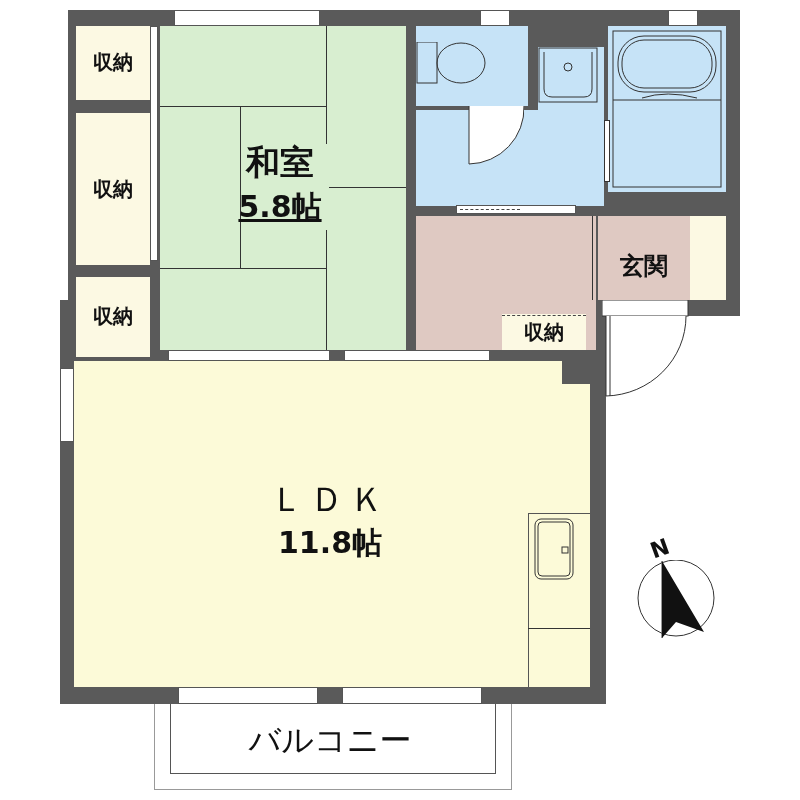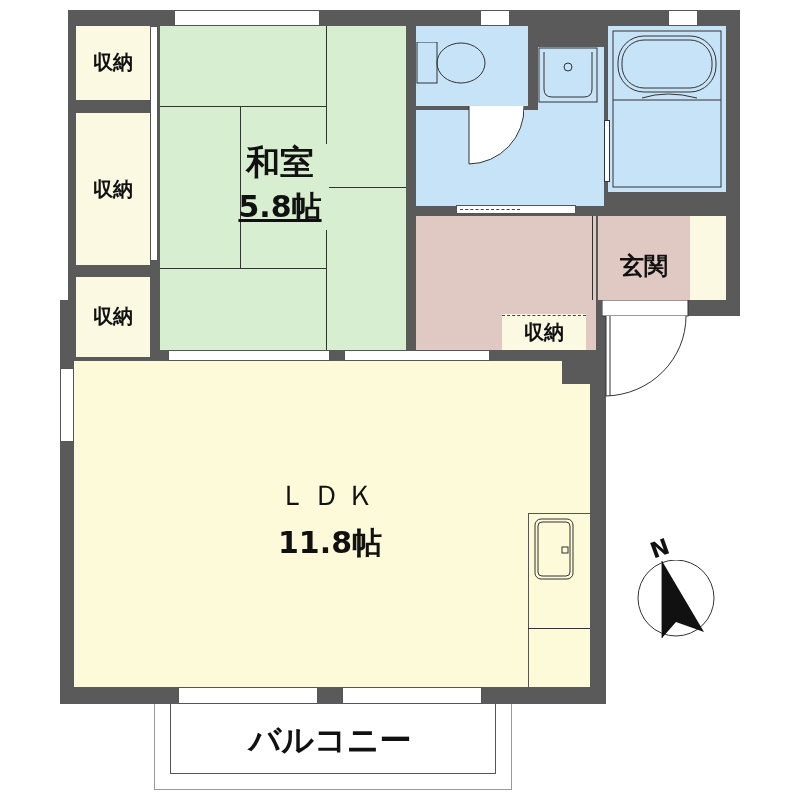--- a/index.html
+++ b/index.html
@@ -100,42 +100,42 @@
       <line x1="8" y1="16" x2="8" y2="96" stroke="#333"></line>
     </svg>
 </div>
 
 <div class="abs room storage" style="left:502px;top:314px;width:84px;height:36px;"></div>
 <div class="dash" style="left:502px;top:315px;width:84px;"></div>
 <div class="lbl" style="left:502px;top:322px;width:84px;font-size:20px;">収納</div>
 
 <div class="abs room ldk" style="left:74px;top:361px;width:488px;height:326px;"></div>
 <div class="abs room ldk" style="left:562px;top:384px;width:28px;height:303px;"></div>
-<div class="lbl" style="left:250px;top:482px;width:160px;font-size:28px;font-weight:normal;letter-spacing:6px;">ＬＤＫ</div>
+<div class="lbl" style="left:250px;top:482px;width:160px;font-size:34px;font-weight:normal;letter-spacing:6px;">ＬＤＫ</div>
 <div class="lbl" style="left:250px;top:528px;width:160px;font-size:30px;">11.8帖</div>
 <div class="win" style="left:168px;top:350px;width:162px;height:11px;"></div>
 <div class="win" style="left:344px;top:350px;width:146px;height:11px;"></div>
 <div class="win" style="left:60px;top:368px;width:14px;height:74px;"></div>
 
 <div class="abs" style="left:528px;top:513px;width:62px;height:174px;border-left:1px solid #555;border-top:1px solid #555;"></div>
 <div class="line" style="left:528px;top:628px;width:62px;height:1px;"></div>
 <div class="abs" style="left:534px;top:518px;width:40px;height:62px;">
   <svg width="40" height="62">
       <rect x="1" y="1" width="38" height="60" rx="6" fill="none" stroke="#333"></rect>
       <rect x="4" y="4" width="32" height="54" rx="4" fill="none" stroke="#333"></rect>
       <rect x="28" y="29" width="6" height="6" fill="none" stroke="#333"></rect>
     </svg>
 </div>
 
 <div class="win" style="left:178px;top:687px;width:140px;height:17px;"></div>
 <div class="win" style="left:342px;top:687px;width:140px;height:17px;"></div>
 
 <div class="abs" style="left:154px;top:704px;width:358px;height:86px;border:1px solid #999;border-top:none;"></div>
 <div class="abs" style="left:170px;top:704px;width:326px;height:70px;border:1px solid #555;border-top:none;"></div>
-<div class="lbl" style="left:230px;top:724px;width:200px;font-size:32px;font-weight:bold;">バルコニー</div>
+<div class="lbl" style="left:230px;top:724px;width:200px;font-size:32px;font-weight:normal;">バルコニー</div>
 
 <div class="abs" style="left:636px;top:560px;width:80px;height:80px;">
   <svg width="80" height="80">
       <circle cx="40" cy="38" r="38" fill="#fff" stroke="#333"></circle>
       <line x1="26" y1="1" x2="26" y2="78" stroke="#333"></line>
       <path d="M26 1 L68 72 L40 62 L26 78 Z" fill="#111"></path>
     </svg>
 </div>
 <div class="lbl" style="left:650px;top:538px;width:20px;font-size:22px;font-weight:900;transform:rotate(-20deg);">N</div>
 

